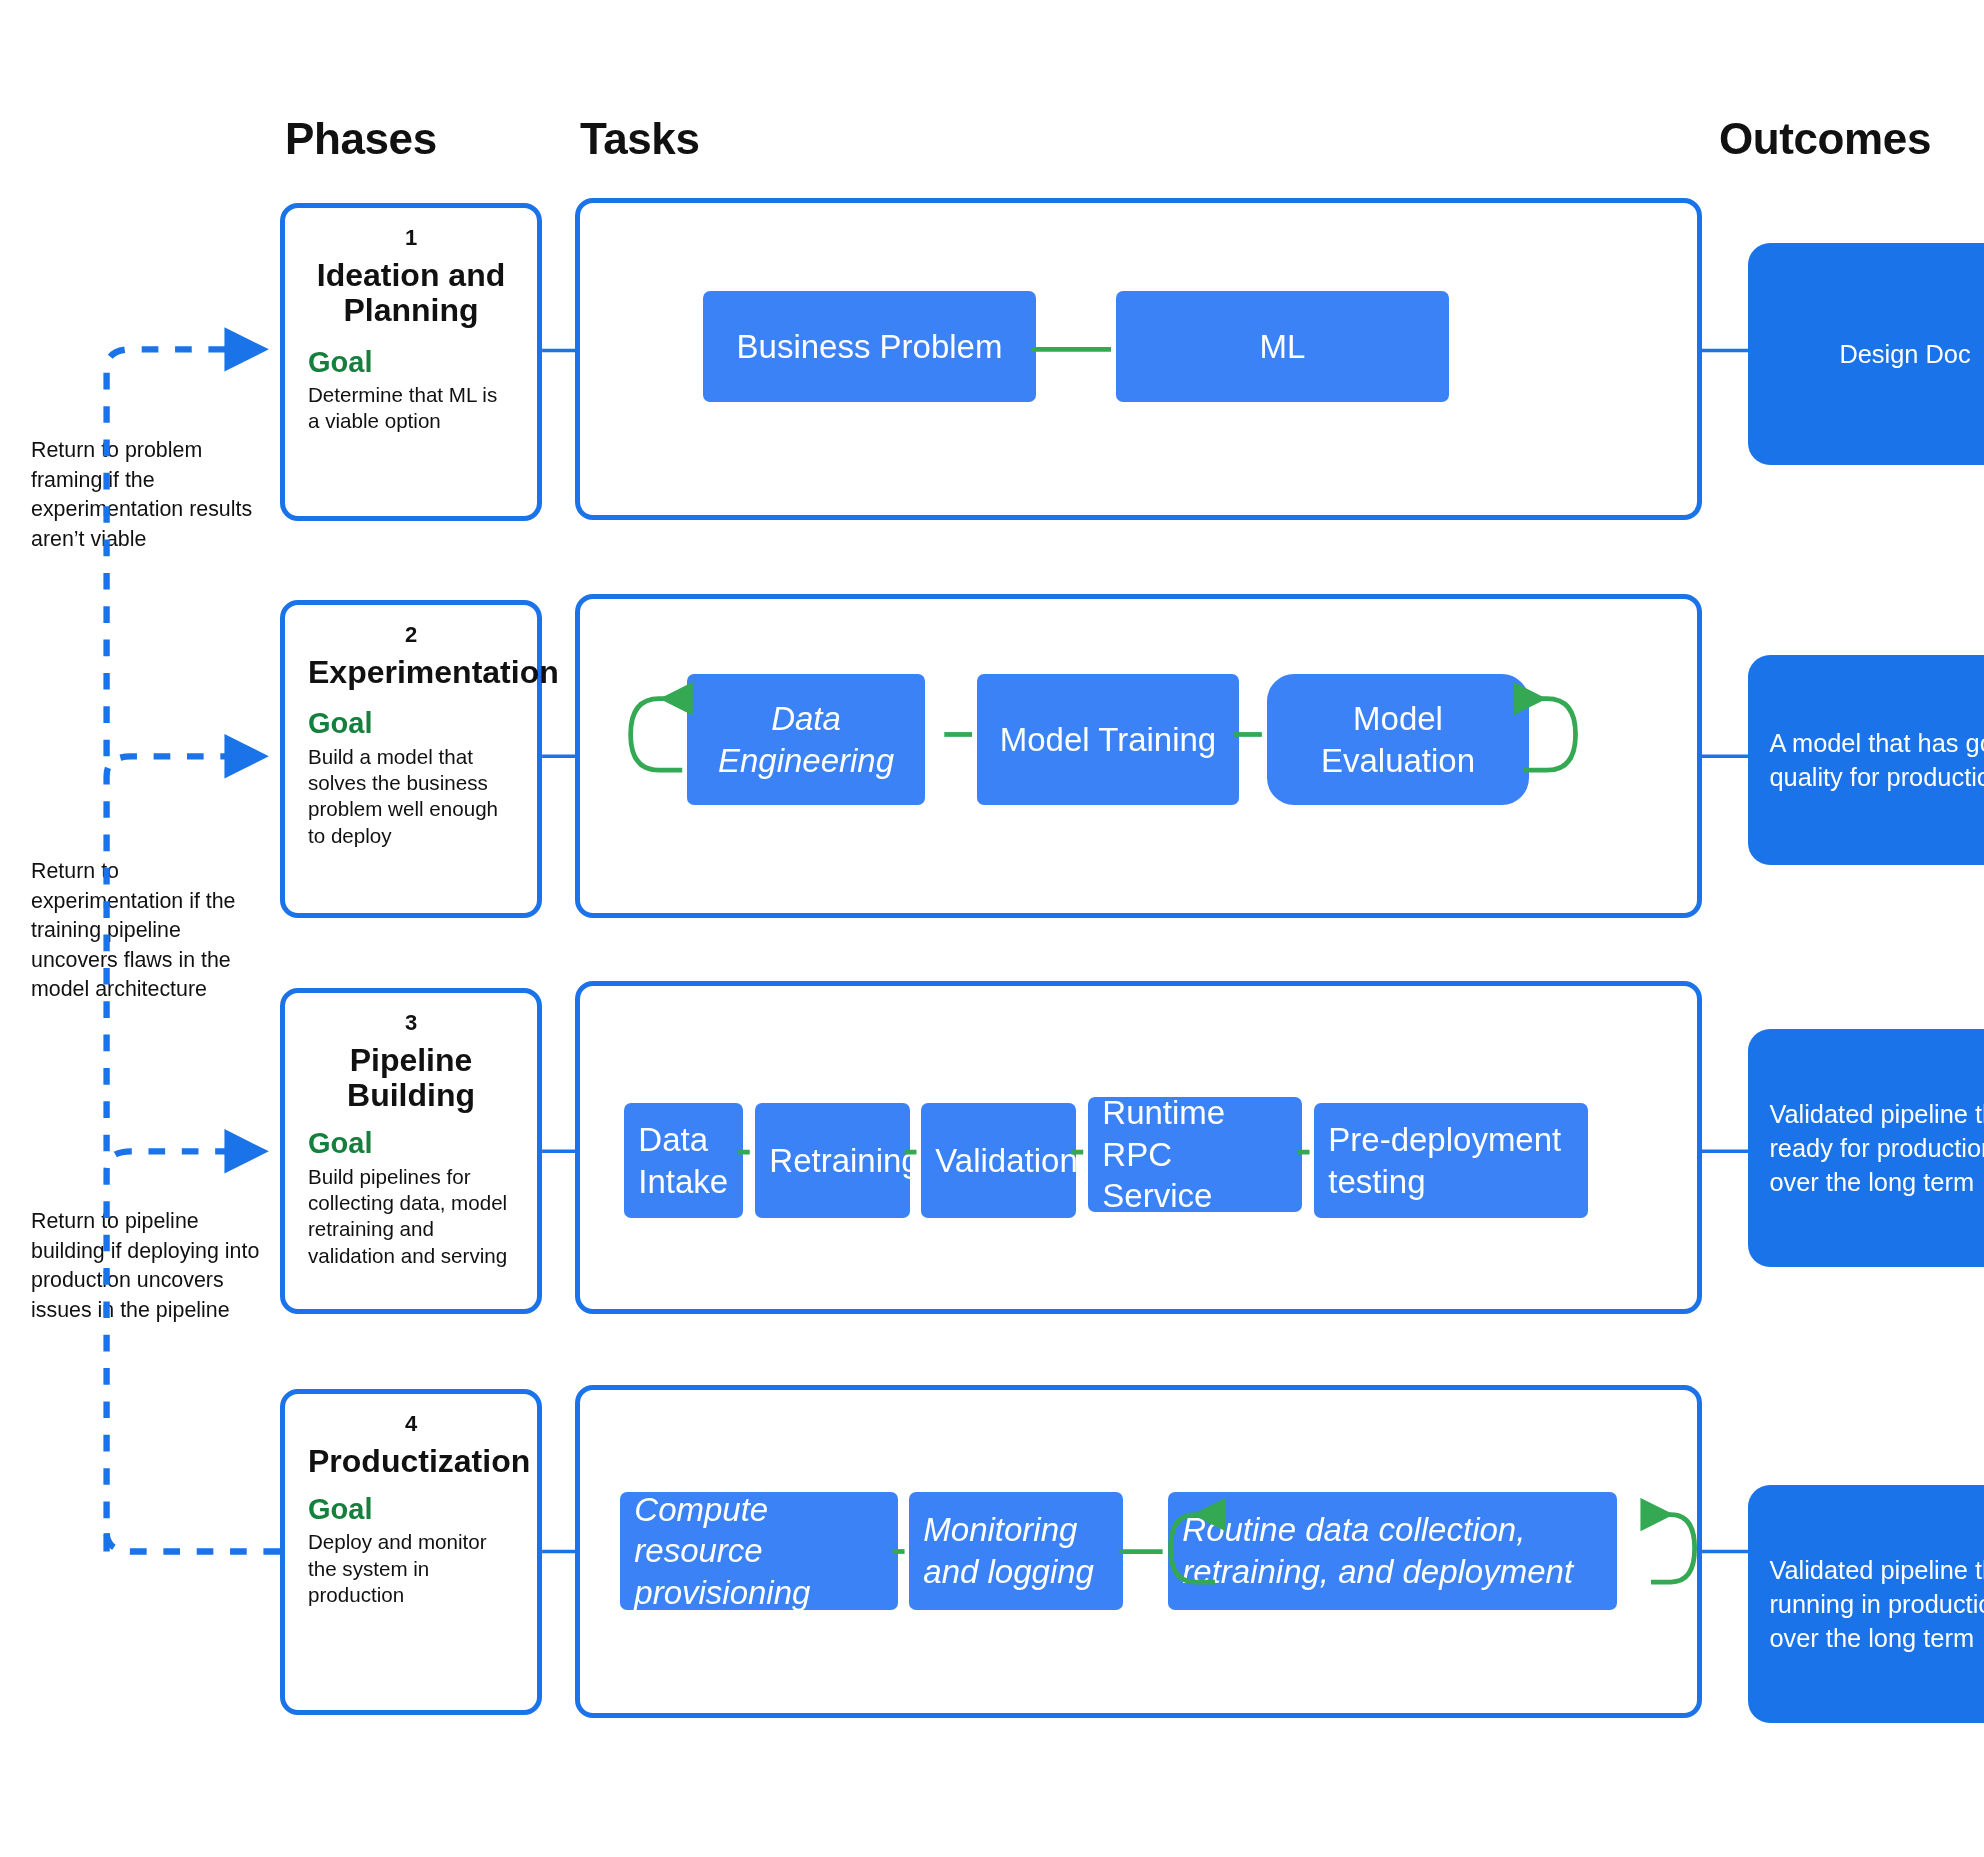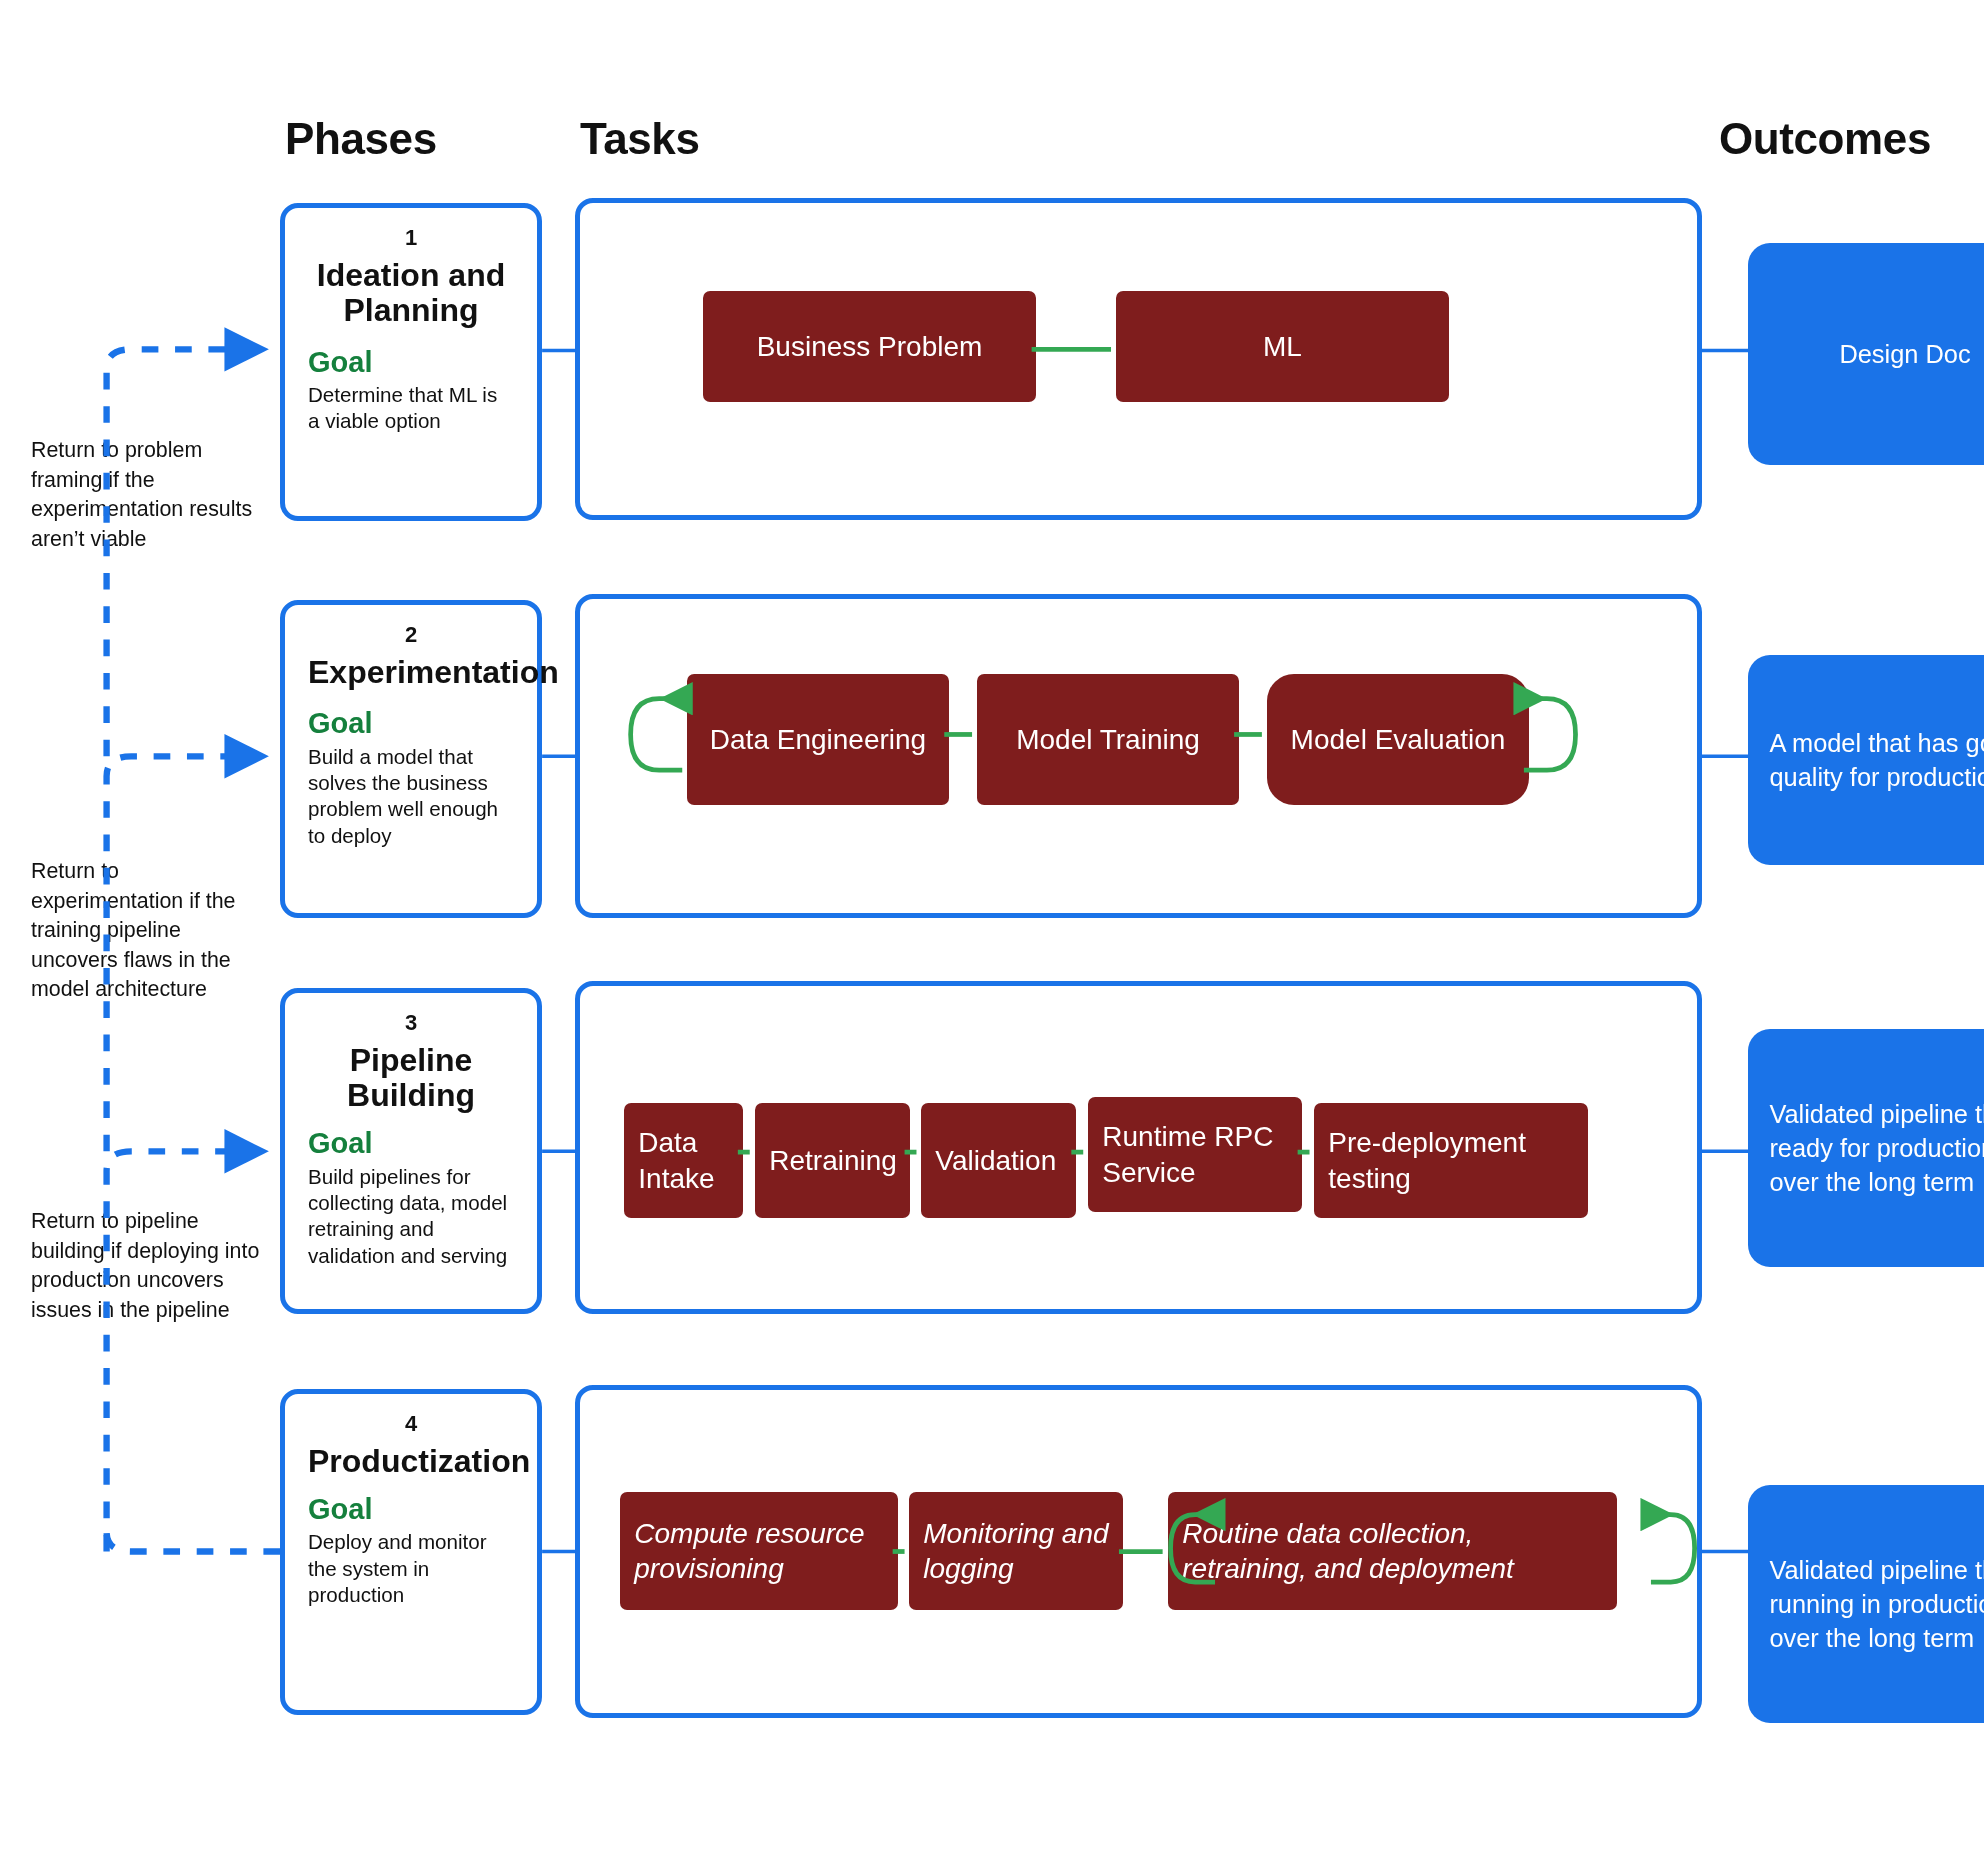--- a/index.html
+++ b/index.html
@@ -74,27 +74,27 @@
     border-radius: 18px;
   }
   #task-panel-1 { left: 575px; top: 198px;  width: 1127px; height: 322px; }
   #task-panel-2 { left: 575px; top: 594px; width: 1127px; height: 324px; }
   #task-panel-3 { left: 575px; top: 981px; width: 1127px; height: 333px; }
   #task-panel-4 { left: 575px; top: 1385px; width: 1127px; height: 333px; font-style: italic; }
 
   
   .green-box {
     position: absolute;
-    background: #7f1d1d;
+    background: #3b82f6;
     border-radius: 7.1px;
     color: #ffffff;
     display: flex;
     align-items: center;
     padding: 0 14.3px;
-    font-size: 28px;
+    font-size: 33px;
     line-height: 1.26;
   }
   .green-box.center { justify-content: center; text-align: center; }
 
   
   .outcome-box {
     position: absolute;
     background: #1a73e8;
     border-radius: 22px;
     color: #ffffff;
@@ -147,21 +147,21 @@
   <div class="outcome-box center" id="outcome-1" style="left:1748px; top:243px; width:314px; height:222px;">Design Doc</div>
 
   <div class="phase-card" id="phase-card-2">
     <div class="phase-num">2</div>
     <div class="phase-title">Experimentation</div>
     <div class="phase-goal-label">Goal</div>
     <div class="phase-goal-text">Build a model that solves the business problem well enough to deploy</div>
   </div>
 
   <div class="task-panel" id="task-panel-2">
-    <div class="green-box center" style="left:107px; top:75px; width:262px; height:131px;">Data Engineering</div>
+    <div class="green-box center" style="left:107px; top:75px; width:238px; height:131px;font-style:italic;">Data Engineering</div>
     <div class="green-box center" style="left:397px; top:75px; width:262px; height:131px;">Model Training</div>
     <div class="green-box center" style="left:687px; top:75px; width:262px; height:131px;border-radius:27px;">Model Evaluation</div>
   </div>
 
   <div class="outcome-box" id="outcome-2" style="left:1748px; top:655px; width:314px; height:210px;">A model that has good quality for production</div>
 
   <div class="phase-card" id="phase-card-3">
     <div class="phase-num">3</div>
     <div class="phase-title">Pipeline Building</div>
     <div class="phase-goal-label">Goal</div>

